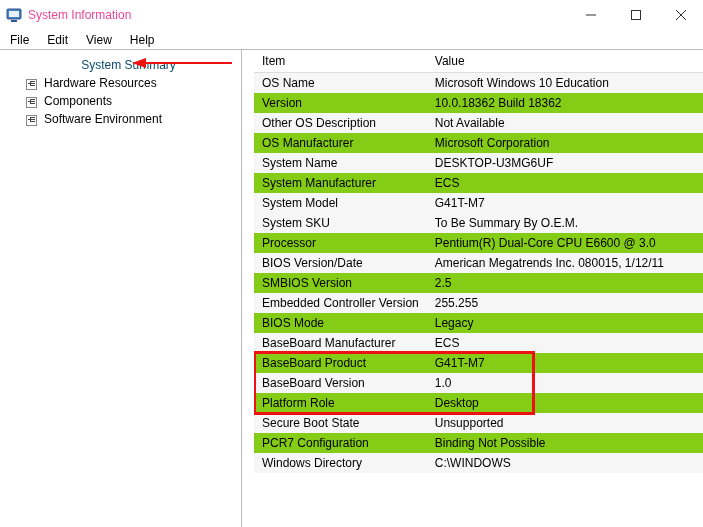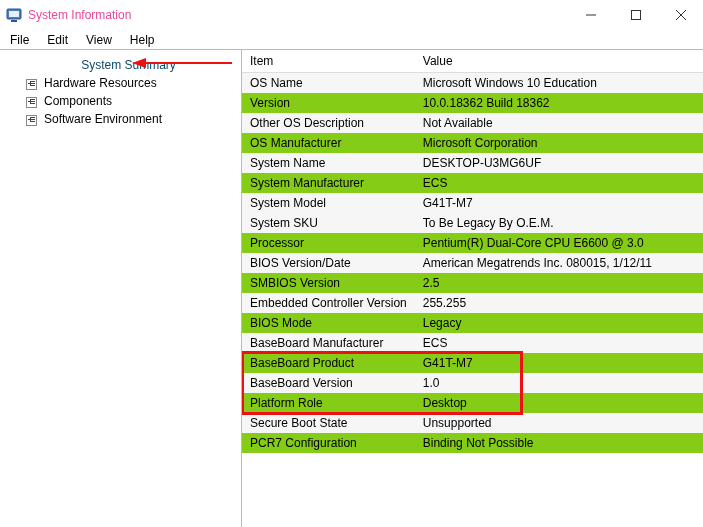--- a/index.html
+++ b/index.html
@@ -19,21 +19,21 @@
   .tree { width: 242px; border-right: 1px solid #bbb; padding: 6px 4px; position: relative; }
   .tree-root { color: #0c4a6e; padding: 2px 8px 2px 24px; font-weight: normal; text-align: center; }
   .tree-root.selected { background: transparent; }
   .tree-child { padding: 2px 4px 2px 40px; position: relative; }
   .tree-child::before { content: ""; position: absolute; left: 22px; top: 5px; width: 9px; height: 9px; border: 1px solid #888; background: #fff; }
   .tree-child::after { content: ""; position: absolute; left: 24px; top: 9px; width: 5px; height: 1px; background: #444; box-shadow: 2px -2px 0 #444, 2px 2px 0 #444, 2px 0 0 #444; }
   .tree-child .vbar { position: absolute; left: 26px; top: 7px; width: 1px; height: 5px; background: #444; }
   
   .annotation { position: absolute; left: 132px; top: 6px; width: 100px; height: 14px; pointer-events: none; }
   
-  .table-wrap { flex: 1; overflow: auto; }
+  .table-wrap { flex: 1; overflow: auto; margin-left: 12px; }
   table { border-collapse: collapse; width: 100%; }
   th { text-align: left; font-weight: normal; padding: 4px 8px; border-bottom: 1px solid #ddd; background: #fff; position: sticky; top: 0; }
   th:first-child { width: 170px; }
   td { padding: 3px 8px; white-space: nowrap; }
   tr.odd { background: #f6f6f6; }
   tr.even { background: #84cc16; }
   
   .highlight-box { position: absolute; border: 3px solid #e11; pointer-events: none; }
   .table-wrap { position: relative; }
 </style>
@@ -121,21 +121,21 @@
           <tr class="even">
             <td>System Manufacturer</td>
             <td>ECS</td>
           </tr>
           <tr class="odd">
             <td>System Model</td>
             <td>G41T-M7</td>
           </tr>
           <tr class="odd">
             <td>System SKU</td>
-            <td>To Be Legacy By O.E.M.</td>
+            <td>To Be Summary By O.E.M.</td>
           </tr>
           <tr class="even">
             <td>Processor</td>
             <td>Pentium(R) Dual-Core  CPU      E6600  @ 3.0</td>
           </tr>
           <tr class="odd">
             <td>BIOS Version/Date</td>
             <td>American Megatrends Inc. 080015, 1/12/11</td>
           </tr>
           <tr class="even">
@@ -167,17 +167,21 @@
             <td>Desktop</td>
           </tr>
           <tr class="odd">
             <td>Secure Boot State</td>
             <td>Unsupported</td>
           </tr>
           <tr class="even">
             <td>PCR7 Configuration</td>
             <td>Binding Not Possible</td>
           </tr>
+          <tr class="odd">
+            <td>Windows Directory</td>
+            <td>C:\WINDOWS</td>
+          </tr>
         </tbody>
     </table>
     <div id="hl" class="highlight-box" style="left: -1px; top: 301px; width: 282px; height: 64px;"></div>
   </div>
 </div>
 
 </body></html>

